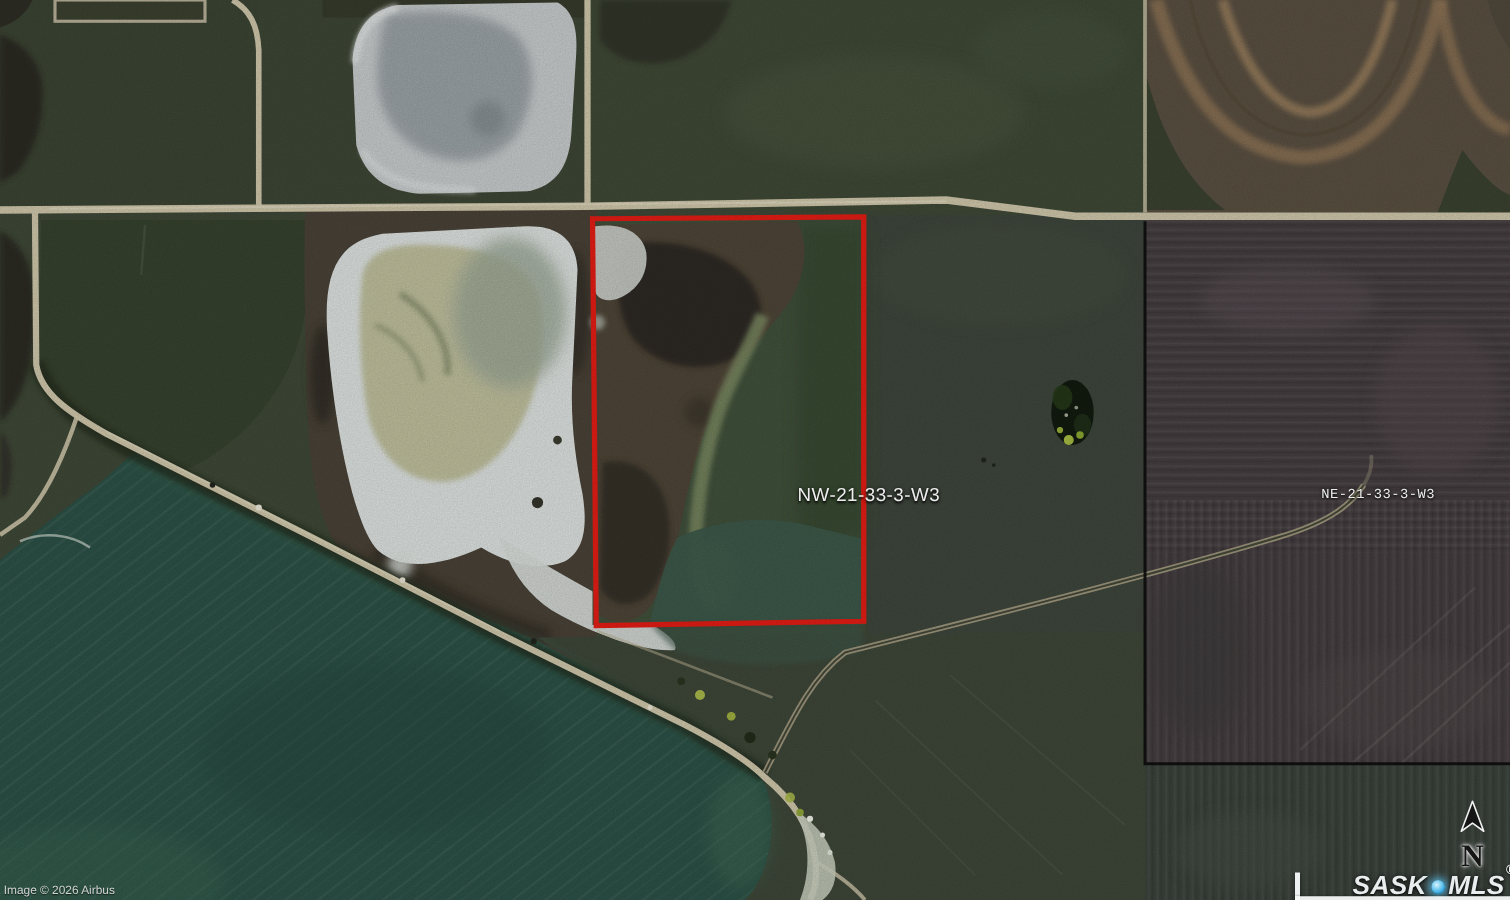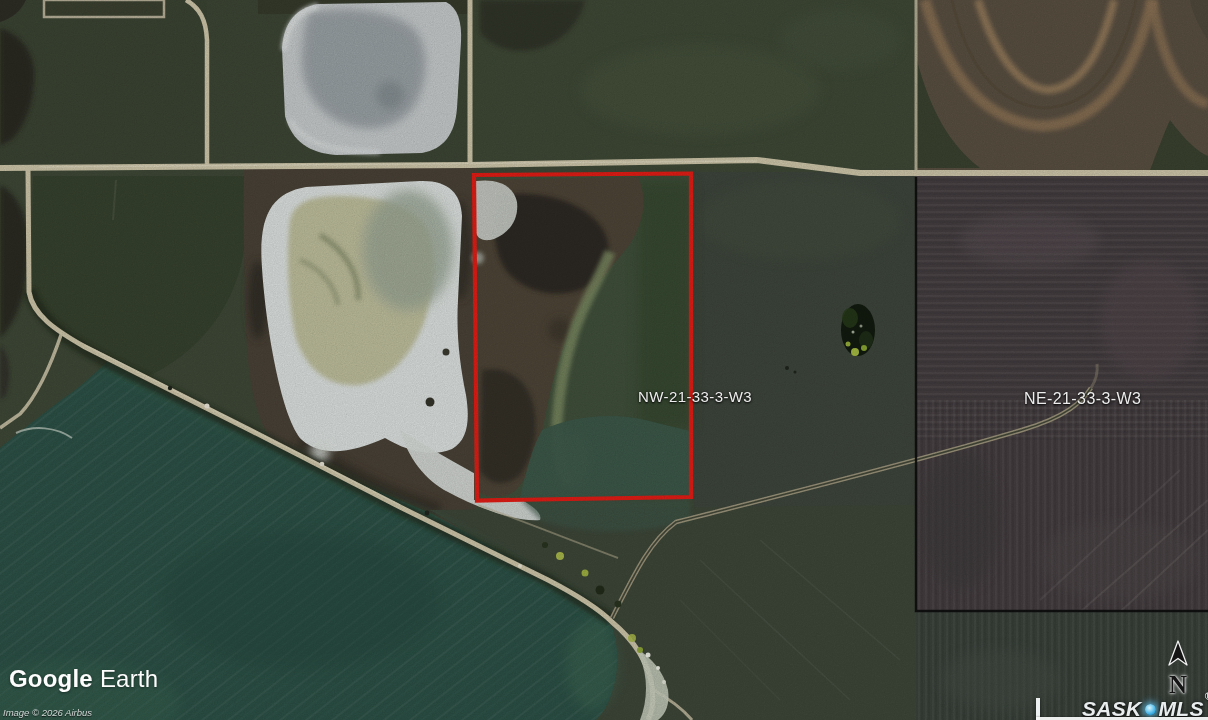--- a/index.html
+++ b/index.html
@@ -8,32 +8,31 @@
     font-family:"Liberation Sans", sans-serif;
     background:#3f4937;
   }
   .stage svg.terrain{position:absolute;left:0;top:0;}
   .map-label{
     position:absolute; color:#ededed; letter-spacing:.4px;
     text-shadow:0 1px 2px rgba(0,0,0,.9), 0 0 3px rgba(0,0,0,.55);
     white-space:nowrap; user-select:none;
   }
   .map-label.nw{left:638px; top:388px; font-size:15px;}
-  .map-label.ne{left:1024px; top:390px; font-size:16px;}
+  .map-label.ne{left:1057px; top:390px; font-size:11px;font-family:Liberation Mono, monospace;}
   .ge-logo{
     position:absolute; left:9px; top:665px; color:#fdfdfd; font-size:24px;
     text-shadow:0 1px 3px rgba(0,0,0,.45); white-space:nowrap;
   }
   .ge-logo .w1{font-weight:600; letter-spacing:.2px;}
   .ge-logo .w2{font-weight:400; margin-left:7px; letter-spacing:.2px;}
   .copyright{
     position:absolute; left:3px; top:707px; font-size:9.5px;
     color:rgba(255,255,255,.78); text-shadow:0 1px 1px rgba(0,0,0,.7);
     white-space:nowrap;
-    font-style:italic;
   }
   .watermark{
     position:absolute; left:1036px; top:692px; height:28px;
     display:flex; align-items:flex-end;
     color:#e9edee; font-weight:700; font-size:21px; letter-spacing:.3px;
     text-shadow:0 1px 2px rgba(0,0,0,.9), 0 0 4px rgba(0,0,0,.55);
     white-space:nowrap;
   }
   .wm-bar{width:4px; height:22px; background:#eef1f1; margin:0 42px 0 0;
     box-shadow:0 1px 2px rgba(0,0,0,.6); flex:none;}
@@ -249,23 +248,20 @@
 
   <path d="M916,177 L916,611 L1208,611" fill="none" stroke-width="2.4" opacity=".92" style="stroke:var(--c-section-boundary,#0d0d0d)"></path>
   <polygon points="474,175 691,173.5 691,497 477,500.5" fill="none" stroke-width="4.2" style="stroke:var(--c-parcel-outline,#e41d15)"></polygon>
 
   <rect x="0" y="0" width="1208" height="720" fill="#000" filter="url(#grain)" opacity=".25"></rect>
 </svg>
 
   <div class="map-label nw">NW-21-33-3-W3</div>
   <div class="map-label ne">NE-21-33-3-W3</div>
 
-  <div class="ge-logo">
-    <span class="w1">Google</span><span class="w2">Earth</span>
-  </div>
   <div class="copyright">Image © 2026 Airbus</div>
 
   <div class="watermark">
     <span class="wm-bar"></span>
     <span class="wm-word">SASK</span>
     <span class="wm-pin"></span>
     <span class="wm-word">MLS</span>
     <span class="wm-reg">®</span>
 
   </div>

